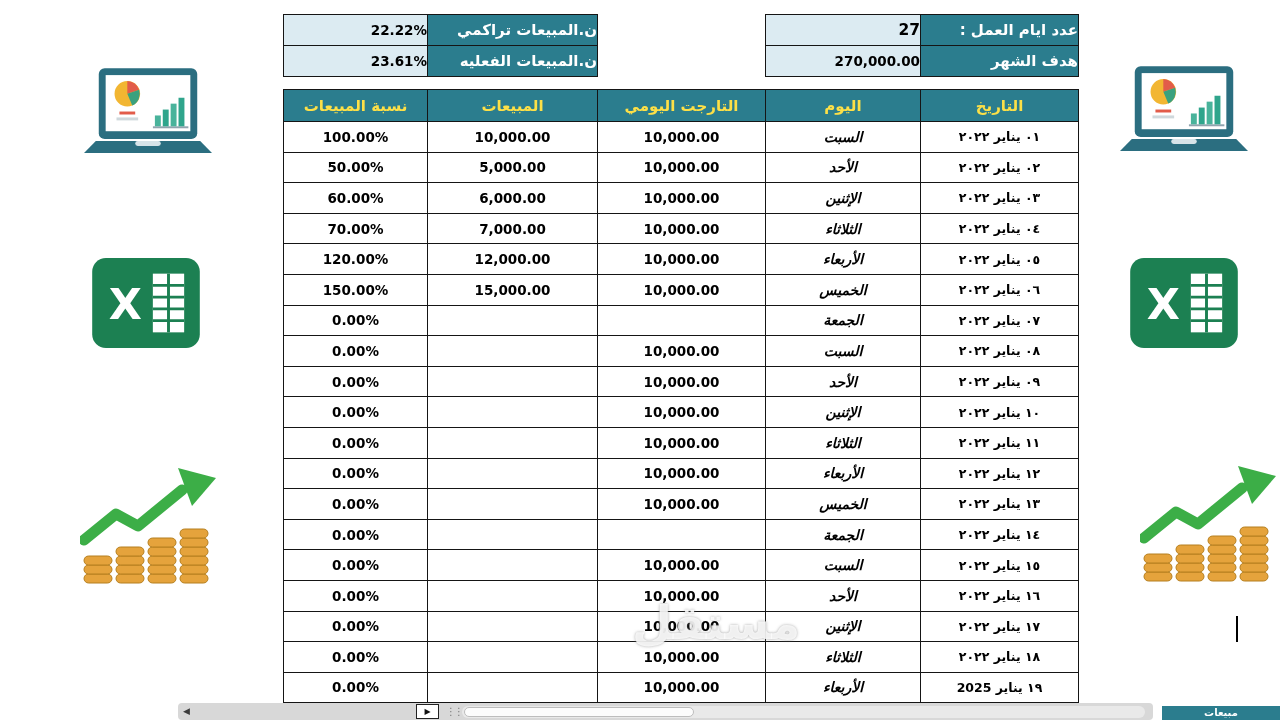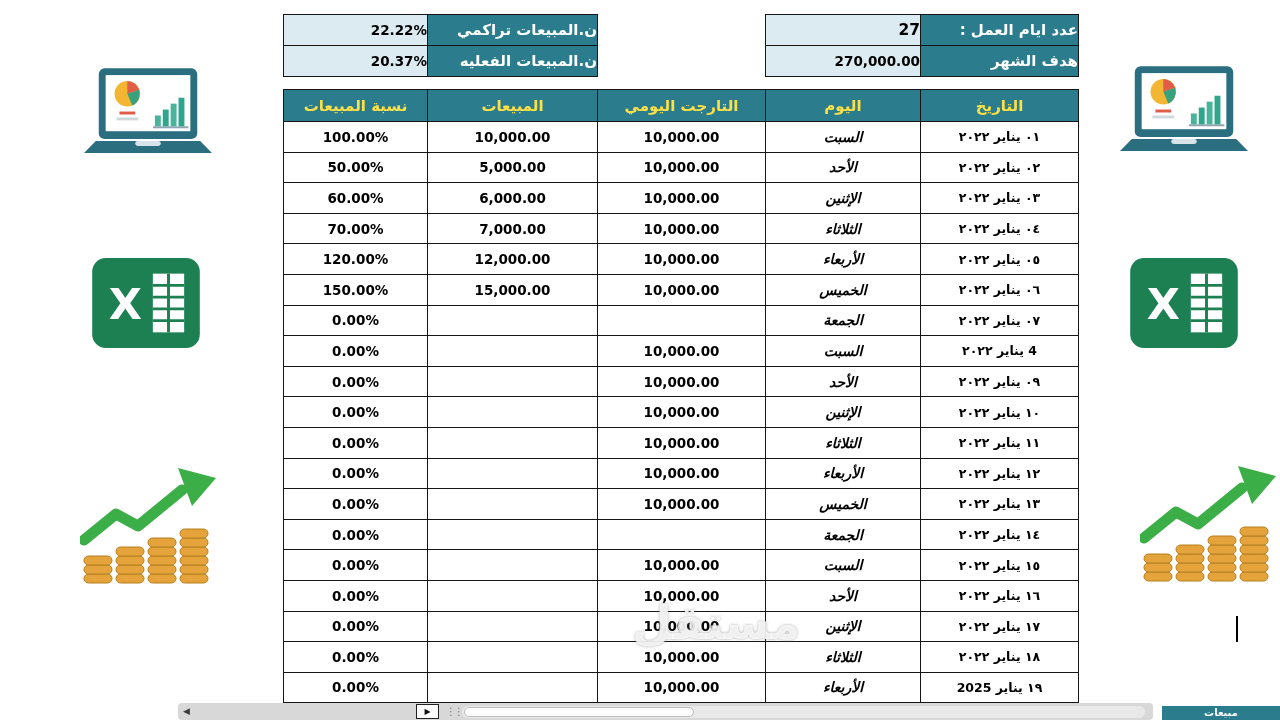--- a/index.html
+++ b/index.html
@@ -148,21 +148,21 @@
           <td class="tval">27</td>
           <td class="blankcell"></td>
           <td class="tlabel">ن.المبيعات تراكمي</td>
           <td class="tval c-num">22.22%</td>
         </tr>
         <tr class="srow">
           <td class="tlabel">هدف الشهر</td>
           <td class="tval c-num">270,000.00</td>
           <td class="blankcell"></td>
           <td class="tlabel">ن.المبيعات الفعليه</td>
-          <td class="tval c-num">20.37%</td>
+          <td class="tval c-num">23.61%</td>
         </tr>
         <tr class="spacer">
           <td class="blankcell" colspan="5"></td>
         </tr>
         <tr class="hrow" id="header-row">
             <th class="hcell">التاريخ</th>
             <th class="hcell">اليوم</th>
             <th class="hcell">التارجت اليومي</th>
             <th class="hcell">المبيعات</th>
             <th class="hcell">نسبة المبيعات</th>
@@ -212,21 +212,21 @@
             <td class="dcell c-num">150.00%</td>
           </tr>
           <tr>
             <td class="dcell c-date">٠٧ يناير ٢٠٢٢</td>
             <td class="dcell c-day">الجمعة</td>
             <td class="dcell c-num"></td>
             <td class="dcell c-num"></td>
             <td class="dcell c-num">0.00%</td>
           </tr>
           <tr>
-            <td class="dcell c-date">4 يناير ٢٠٢٢</td>
+            <td class="dcell c-date">٠٨ يناير ٢٠٢٢</td>
             <td class="dcell c-day">السبت</td>
             <td class="dcell c-num">10,000.00</td>
             <td class="dcell c-num"></td>
             <td class="dcell c-num">0.00%</td>
           </tr>
           <tr>
             <td class="dcell c-date">٠٩ يناير ٢٠٢٢</td>
             <td class="dcell c-day">الأحد</td>
             <td class="dcell c-num">10,000.00</td>
             <td class="dcell c-num"></td>

